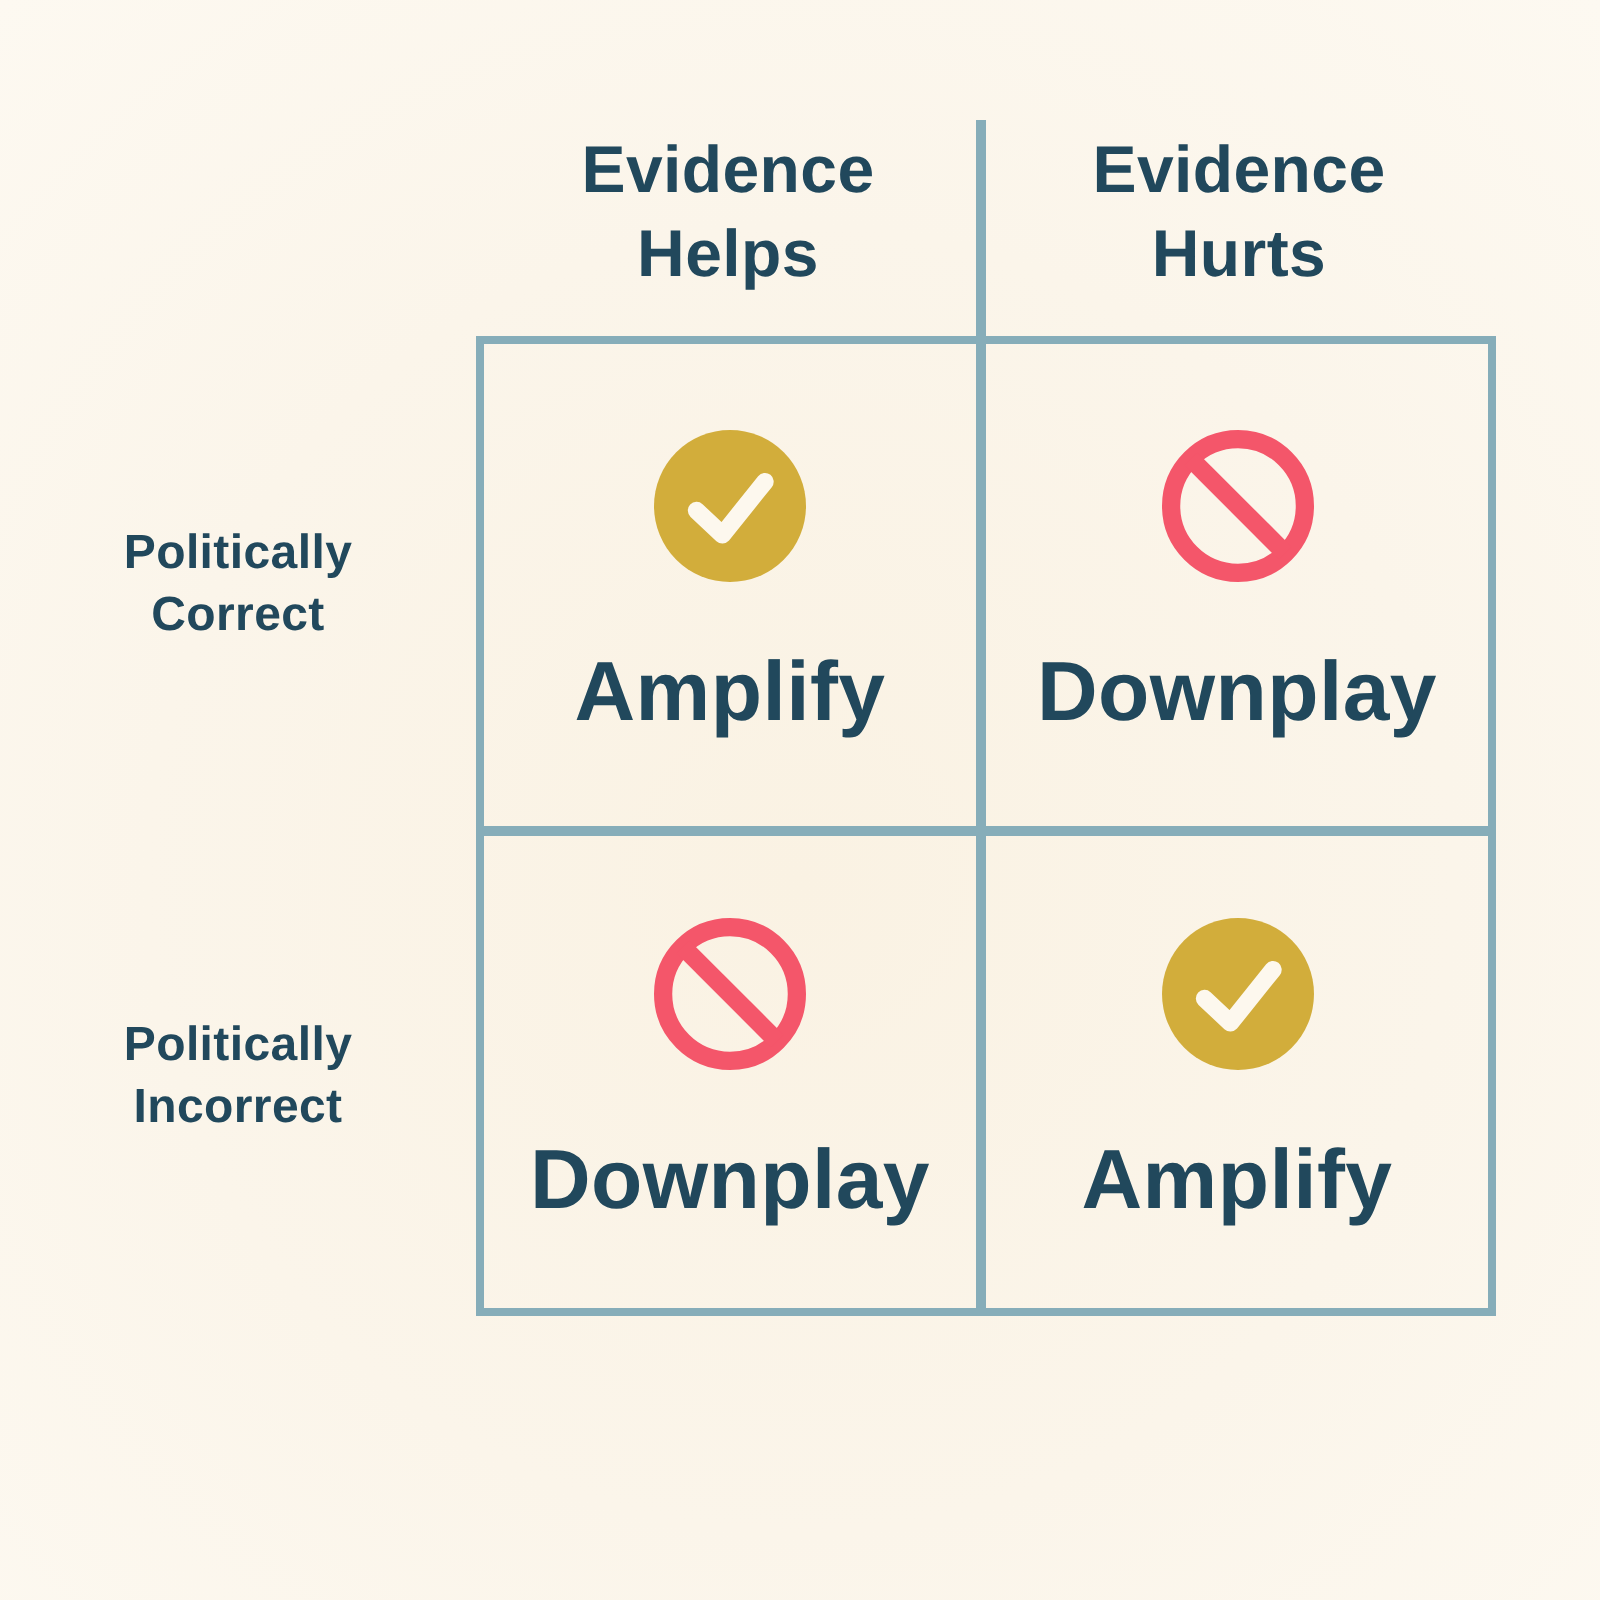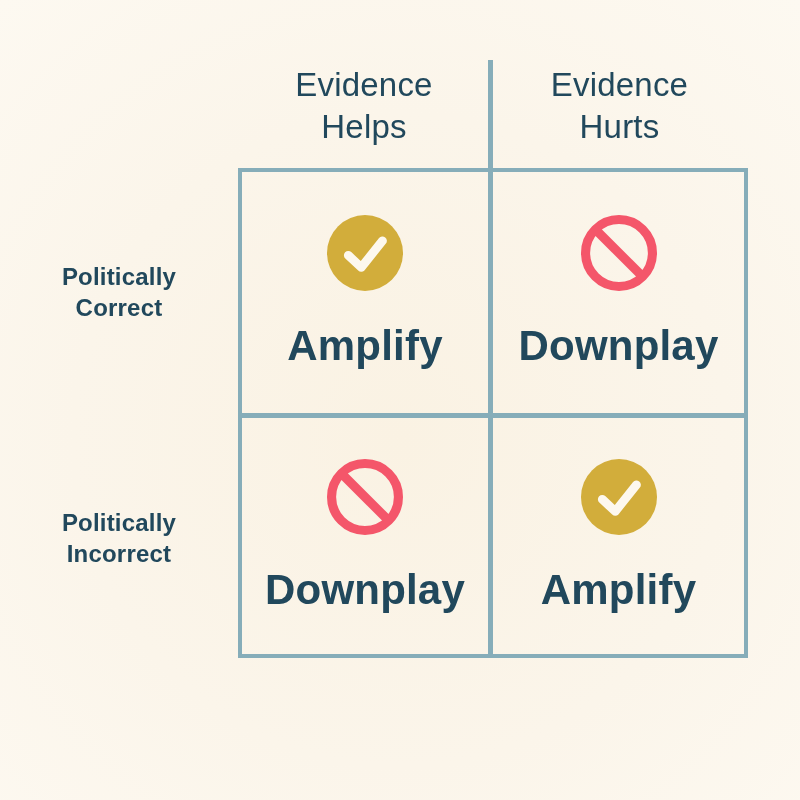--- a/index.html
+++ b/index.html
@@ -42,21 +42,21 @@
     left: 238px; top: 413px;
     width: 510px; height: 5px;
     background: var(--grid-line);
   }
   
   .col-header {
     position: absolute;
     top: 58px; height: 96px;
     display: flex; align-items: center; justify-content: center;
     text-align: center;
-    font-size: 33px; font-weight: 400;
+    font-size: 33px; font-weight: 700;
     line-height: 1.28;
     white-space: pre-line;
     letter-spacing: 0.2px;
   }
   .col-header.helps { left: 240px; width: 248px; }
   .col-header.hurts { left: 493px; width: 253px; }
   .row-header {
     position: absolute;
     left: 8px; width: 222px; height: 120px;
     display: flex; align-items: center; justify-content: center;

